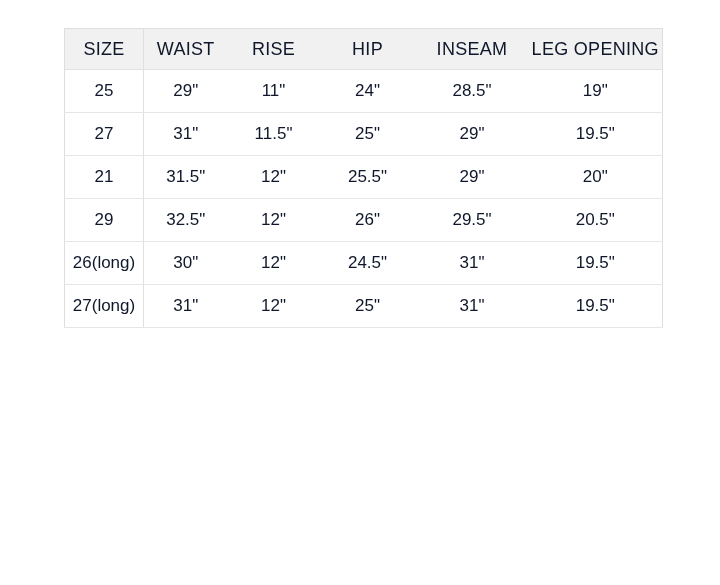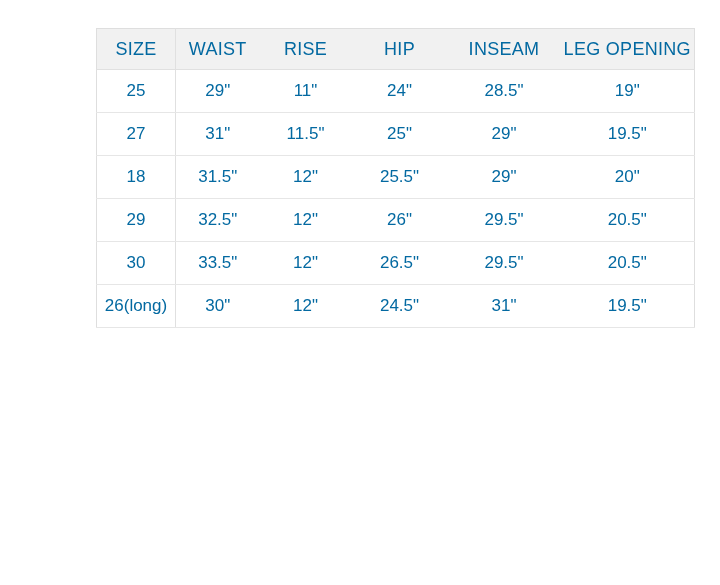--- a/index.html
+++ b/index.html
@@ -18,24 +18,23 @@
   .size-chart-wrap {
     position: absolute;
     left: 64px;
     top: 28px;
     width: 598px;
   }
   table.size-chart {
     width: 100%;
     border-collapse: collapse;
     table-layout: fixed;
-    color: #0369a1;
+    color: #0f172a;
     border: 1px solid #dedede;
     font-size: 17px;
-    margin-left: 32px;
   }
   table.size-chart thead tr {
     background: #f1f1f1;
   }
   table.size-chart th {
     height: 41px;
     font-weight: normal;
     font-size: 18px;
     letter-spacing: 0.3px;
     text-align: center;
@@ -90,46 +89,46 @@
         </tr>
         <tr>
           <td>27</td>
           <td>31"</td>
           <td>11.5"</td>
           <td>25"</td>
           <td>29"</td>
           <td>19.5"</td>
         </tr>
         <tr>
-          <td>18</td>
+          <td>21</td>
           <td>31.5"</td>
           <td>12"</td>
           <td>25.5"</td>
           <td>29"</td>
           <td>20"</td>
         </tr>
         <tr>
           <td>29</td>
           <td>32.5"</td>
           <td>12"</td>
           <td>26"</td>
           <td>29.5"</td>
           <td>20.5"</td>
         </tr>
         <tr>
-          <td>30</td>
-          <td>33.5"</td>
-          <td>12"</td>
-          <td>26.5"</td>
-          <td>29.5"</td>
-          <td>20.5"</td>
-        </tr>
-        <tr>
           <td>26(long)</td>
           <td>30"</td>
           <td>12"</td>
           <td>24.5"</td>
+          <td>31"</td>
+          <td>19.5"</td>
+        </tr>
+        <tr>
+          <td>27(long)</td>
+          <td>31"</td>
+          <td>12"</td>
+          <td>25"</td>
           <td>31"</td>
           <td>19.5"</td>
         </tr>
       </tbody>
   </table>
 </div>
 
 </body></html>

